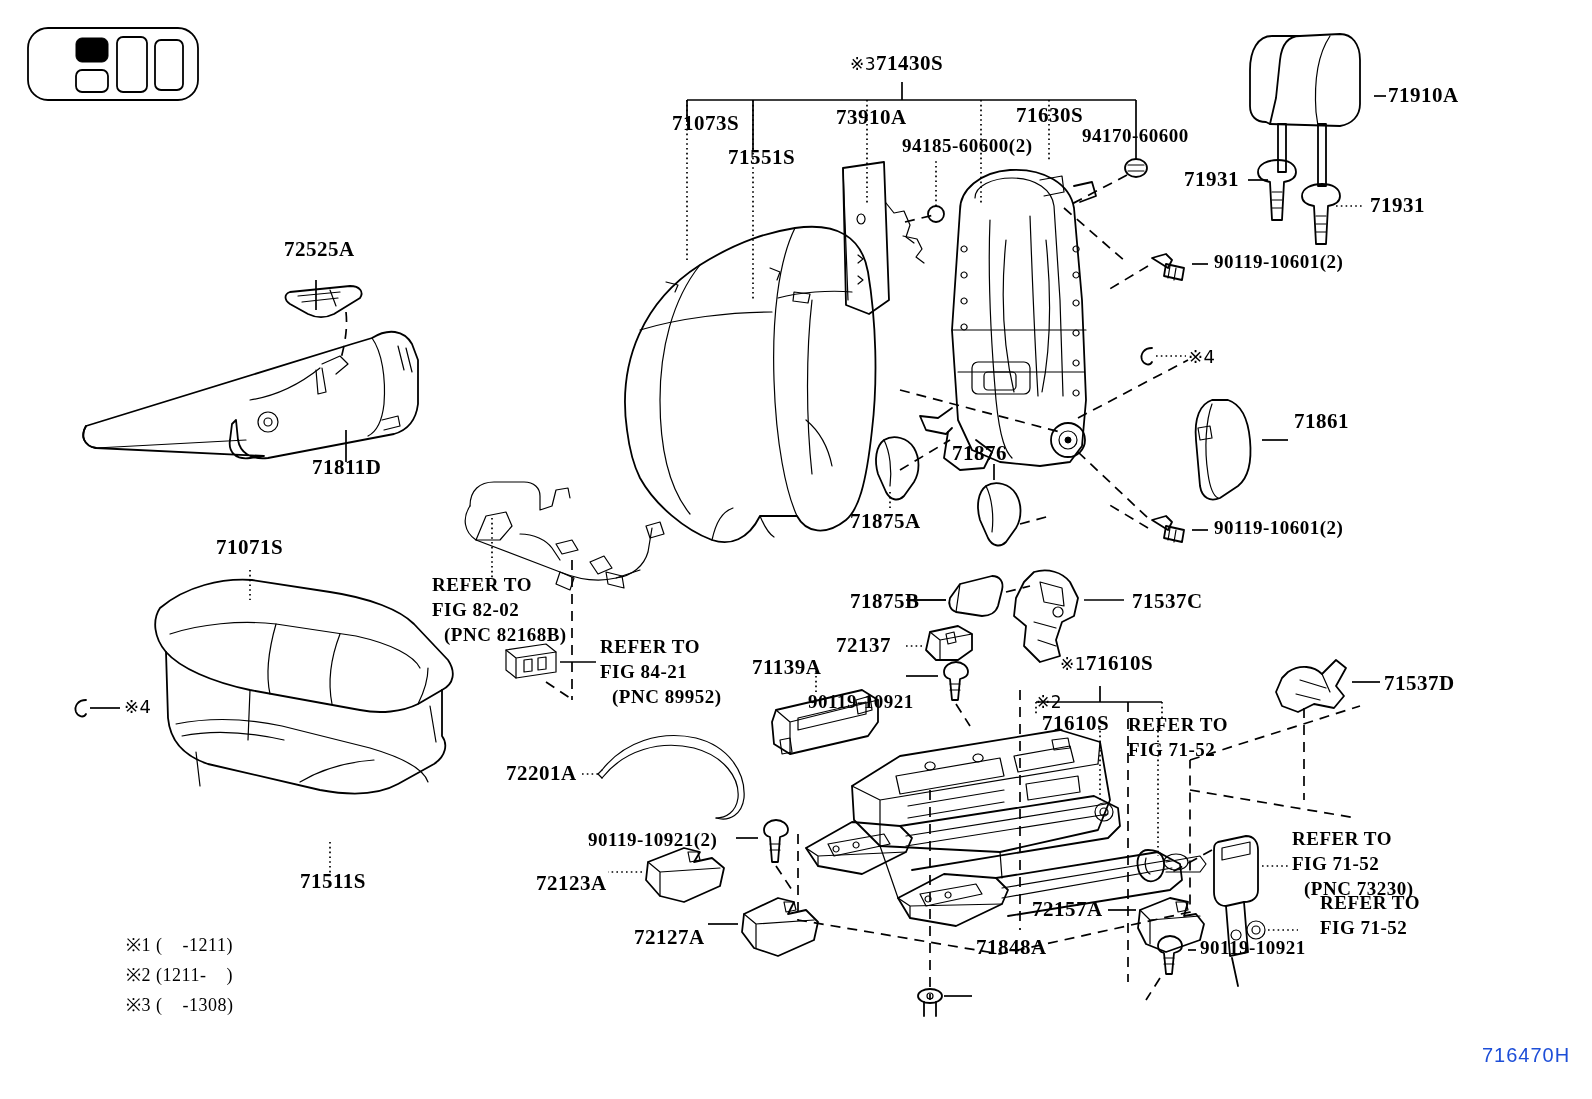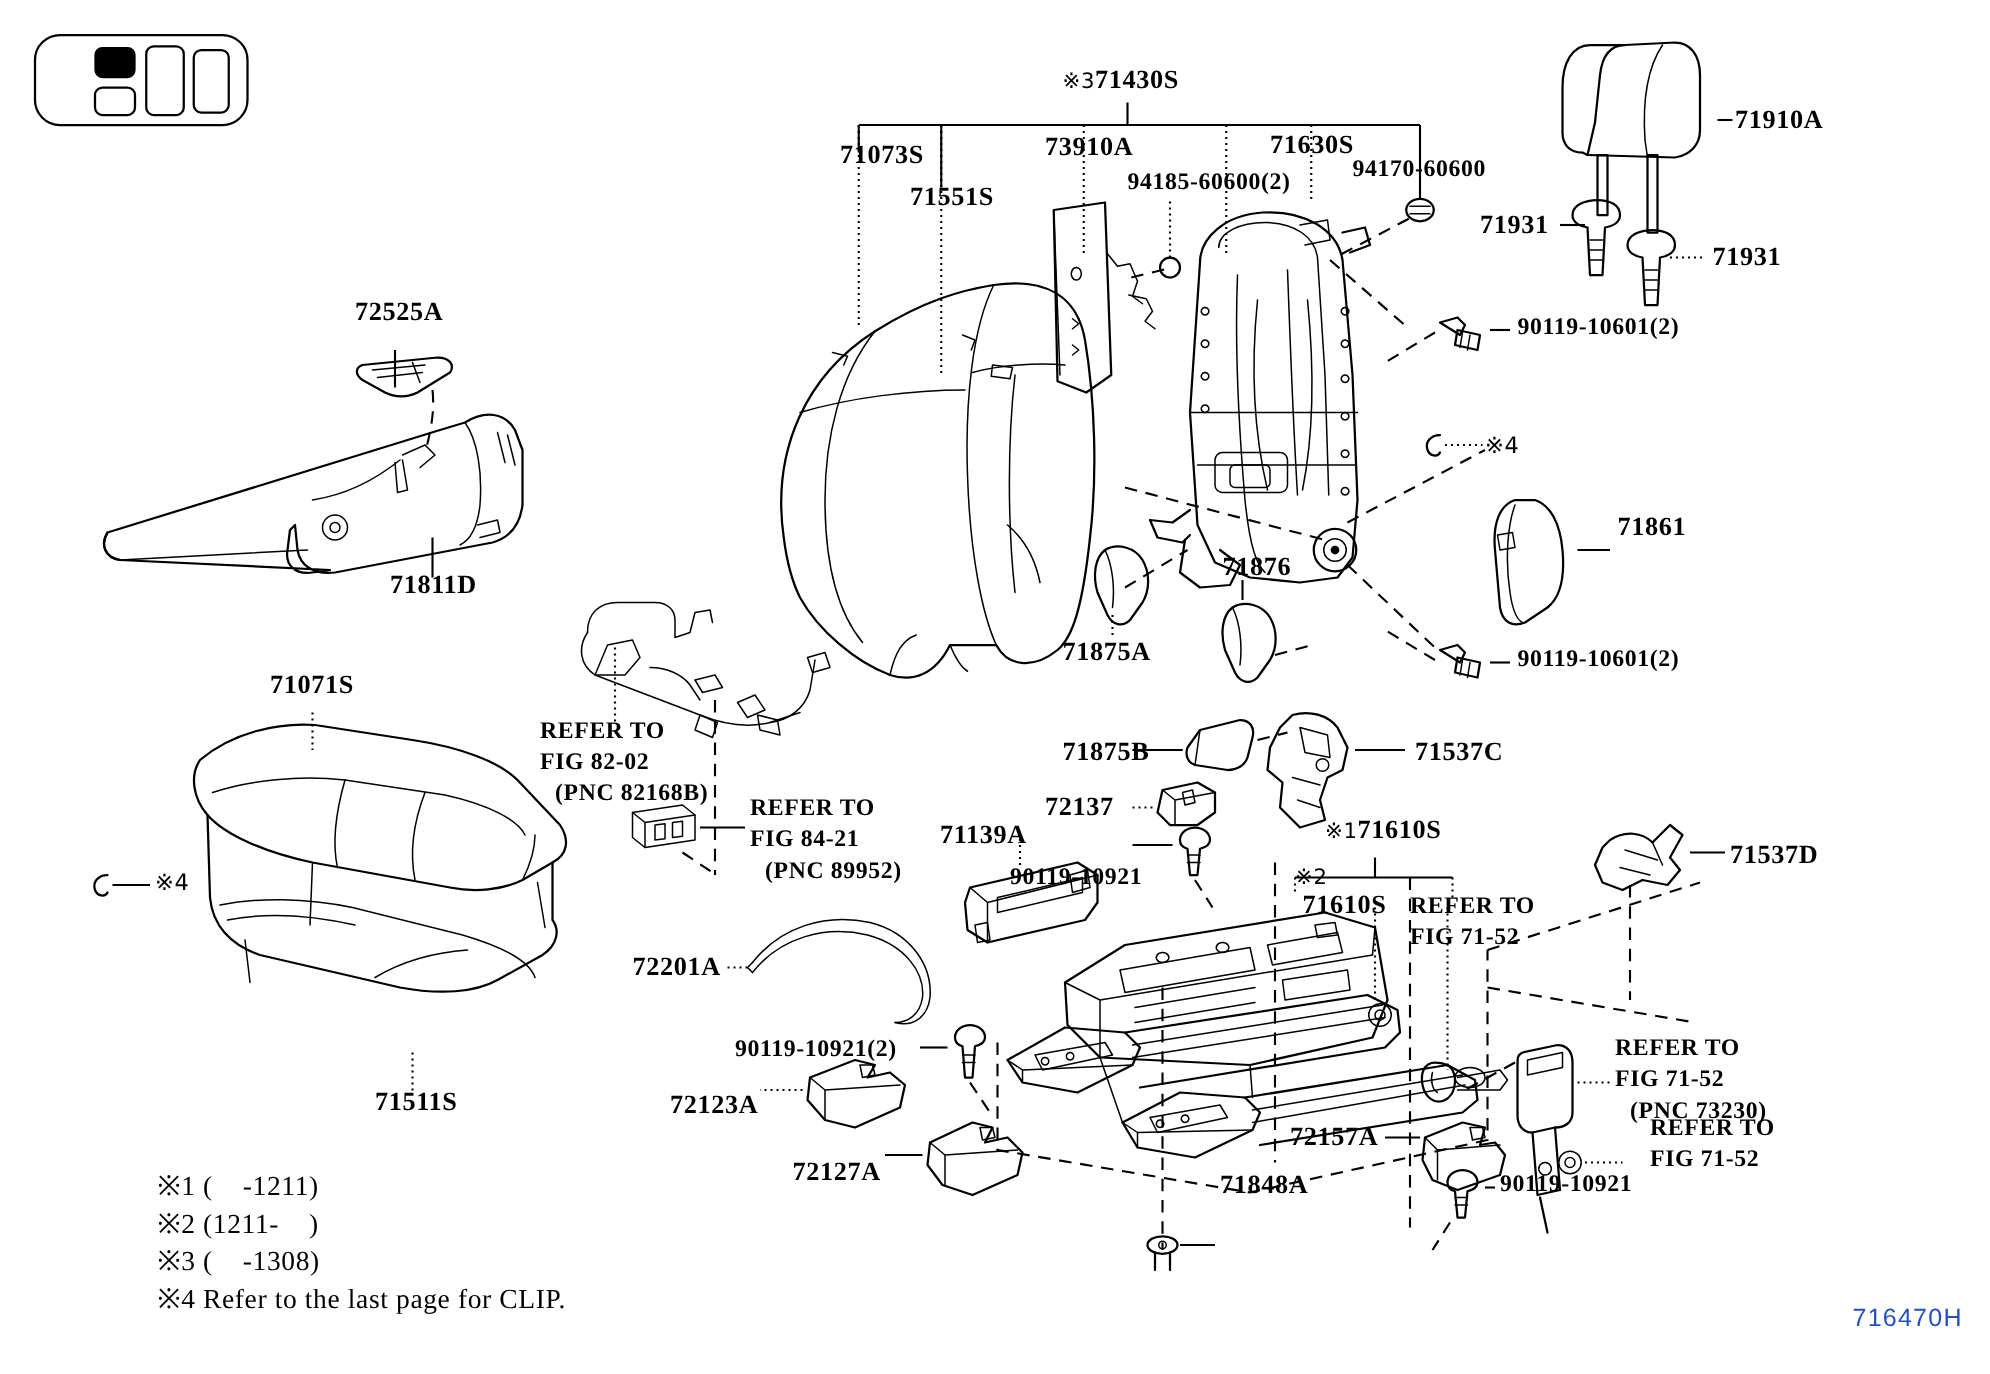--- a/index.html
+++ b/index.html
@@ -20,21 +20,21 @@
     white-space:nowrap;
     line-height:1.05;
     color:#000;
   }
   .lbl.sm{font-size:19px;}
   .lbl.ref{
     font-size:19px;font-weight:700;letter-spacing:.5px;line-height:1.32;
   }
   .lbl.ref .indent{padding-left:12px;display:block;}
   .note{
-    position:absolute;font-family:"Liberation Serif",serif;font-size:22px;
+    position:absolute;font-family:"Liberation Serif",serif;font-size:18px;
     letter-spacing:.5px;white-space:pre;line-height:1.55;font-weight:400;
   }
   .marker{font-family:"DejaVu Sans",sans-serif;font-weight:400;font-size:17px;}
   .docid{
     position:absolute;font-family:"Liberation Sans",sans-serif;
     font-size:20px;letter-spacing:1px;color:#1d4ed8;font-weight:400;
   }
   
   .lead{stroke:#000;stroke-width:1.7;fill:none;}
   .lead-dot{stroke:#000;stroke-width:1.7;fill:none;stroke-dasharray:1.6 3.2;}
@@ -490,21 +490,21 @@
   <div class="lbl" style="left:1294px;top:410px;">71861</div>
   <div class="lbl marker" style="left:1188px;top:348px;font-size:18px;">※4</div>
   <div class="lbl marker" style="left:124px;top:698px;font-size:18px;">※4</div>
 
   <div class="lbl" style="left:284px;top:238px;">72525A</div>
   <div class="lbl" style="left:312px;top:456px;">71811D</div>
   <div class="lbl" style="left:216px;top:536px;">71071S</div>
   <div class="lbl" style="left:300px;top:870px;">71511S</div>
 
   <div class="lbl" style="left:850px;top:510px;">71875A</div>
-  <div class="lbl" style="left:978px;top:442px;">71876</div>
+  <div class="lbl" style="left:952px;top:442px;">71876</div>
   <div class="lbl" style="left:850px;top:590px;">71875B</div>
   <div class="lbl" style="left:1132px;top:590px;">71537C</div>
   <div class="lbl" style="left:836px;top:634px;">72137</div>
   <div class="lbl" style="left:752px;top:656px;">71139A</div>
   <div class="lbl sm" style="left:808px;top:692px;">90119-10921</div>
 
   <div class="lbl" style="left:1060px;top:652px;">
     <span class="marker">※1</span><span>71610S</span>
   </div>
   <div class="lbl marker" style="left:1036px;top:694px;font-size:17px;">※2</div>
@@ -539,17 +539,16 @@
     <span class="indent">(PNC 73230)</span>
   </div>
   <div class="lbl ref" style="left:1320px;top:890px;">
     <span>REFER TO</span><br>
     <span>FIG 71-52</span>
   </div>
 
   <div class="note" style="left:126px;top:932px;">※1 (    -1211)</div>
   <div class="note" style="left:126px;top:962px;">※2 (1211-    )</div>
   <div class="note" style="left:126px;top:992px;">※3 (    -1308)</div>
-  <div class="note" style="left:126px;top:1022px;">※4 Refer to the last page for CLIP.</div>
 
   <div class="docid" style="left:1482px;top:1044px;">716470H</div>
 
 </div>
 
 </body></html>

